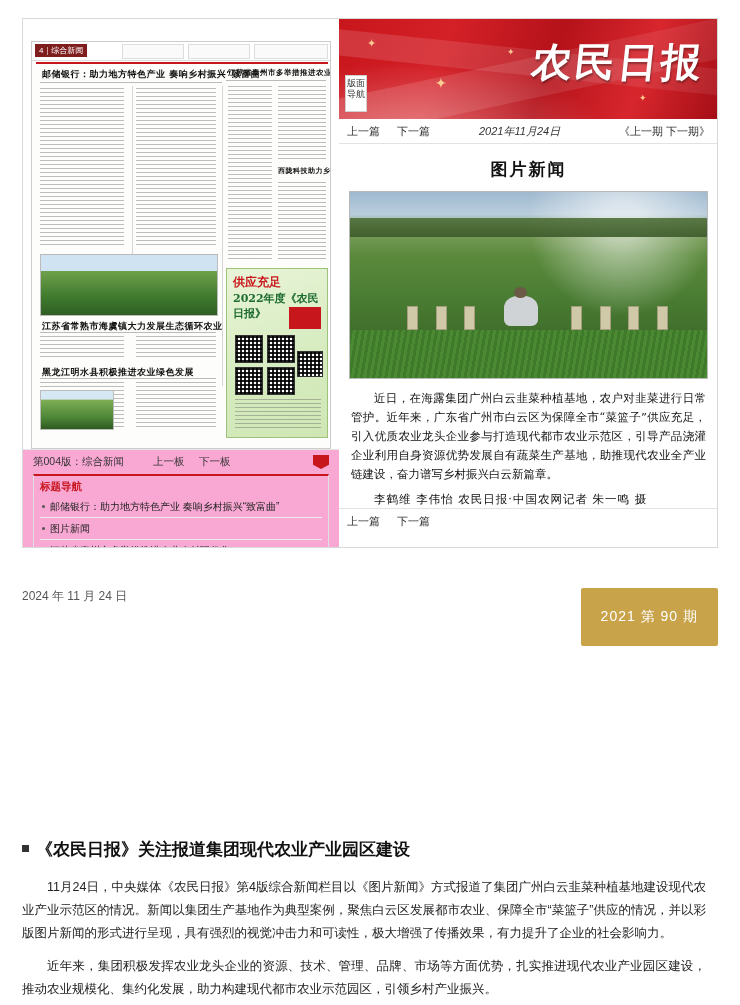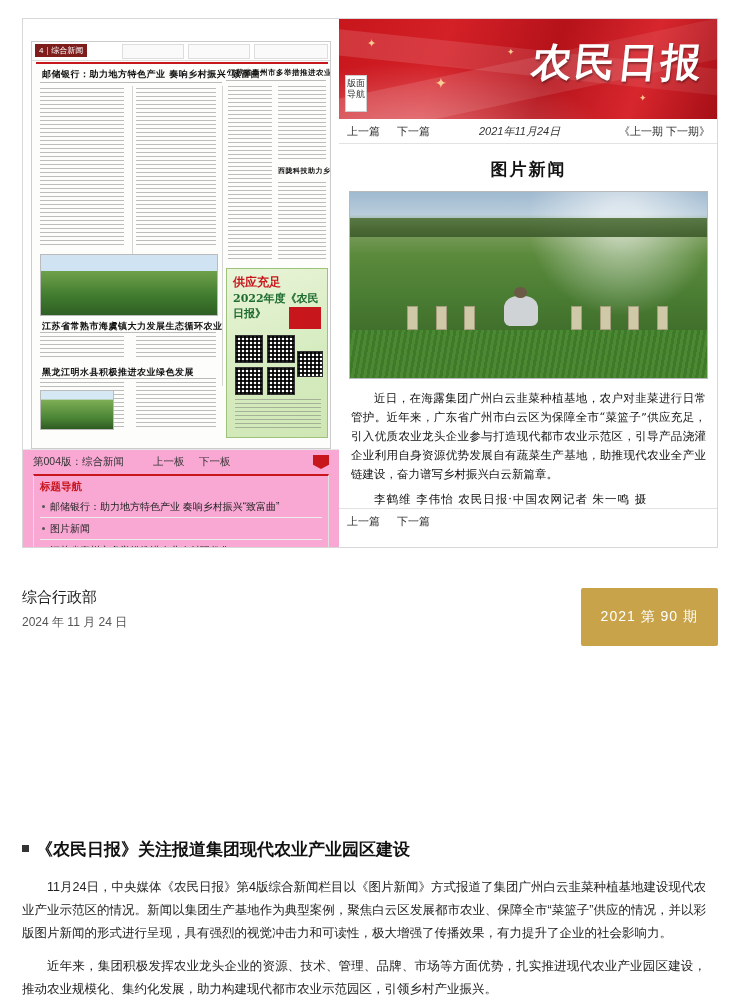--- a/index.html
+++ b/index.html
@@ -532,21 +532,20 @@
       <div class="toc-item">邮储银行：助力地方特色产业  奏响乡村振兴“致富曲”</div>
       <div class="toc-sep"></div>
       <div class="toc-item">图片新闻</div>
       <div class="toc-sep"></div>
       <div class="toc-item">江苏省泰州市多举措推进农业农村现代化</div>
     </div>
   </div>
 </div>
 
 <div class="meta">
-  <div class="dept">综合行政部</div>
   <div class="date">2024 年 11 月 24 日</div>
   <div class="issue-badge">2021  第 90 期</div>
 </div>
 
 <div class="article">
   <h2>《农民日报》关注报道集团现代农业产业园区建设</h2>
   <p>11月24日，中央媒体《农民日报》第4版综合新闻栏目以《图片新闻》方式报道了集团广州白云韭菜种植基地建设现代农业产业示范区的情况。新闻以集团生产基地作为典型案例，聚焦白云区发展都市农业、保障全市“菜篮子”供应的情况，并以彩版图片新闻的形式进行呈现，具有强烈的视觉冲击力和可读性，极大增强了传播效果，有力提升了企业的社会影响力。</p>
   <p>近年来，集团积极发挥农业龙头企业的资源、技术、管理、品牌、市场等方面优势，扎实推进现代农业产业园区建设，推动农业规模化、集约化发展，助力构建现代都市农业示范园区，引领乡村产业振兴。</p>
 </div>
 

